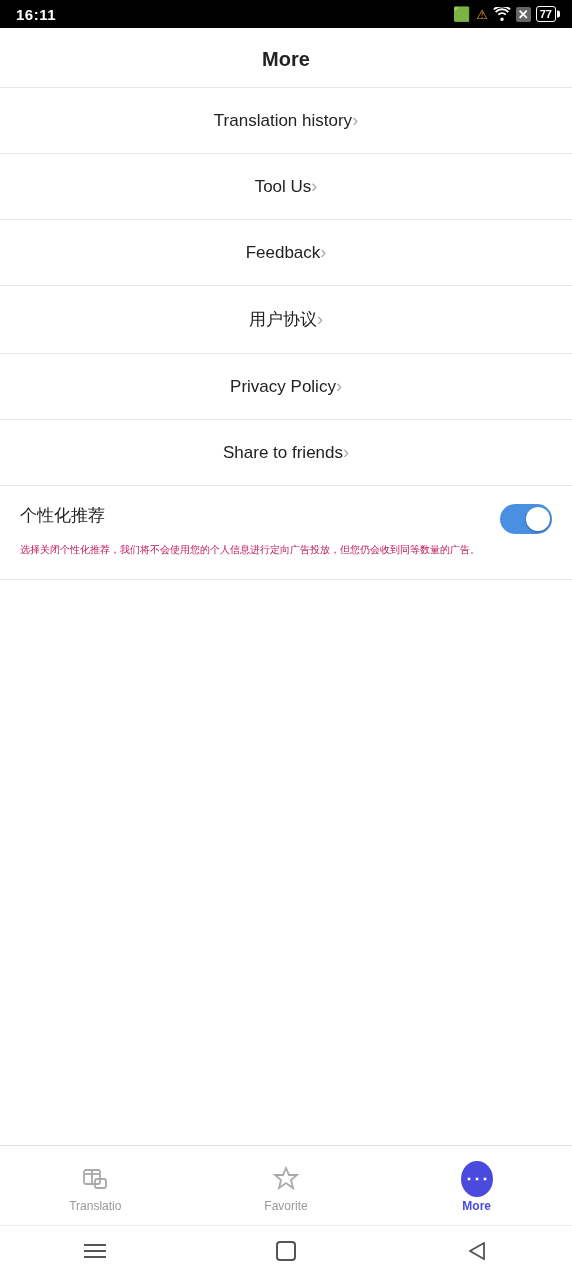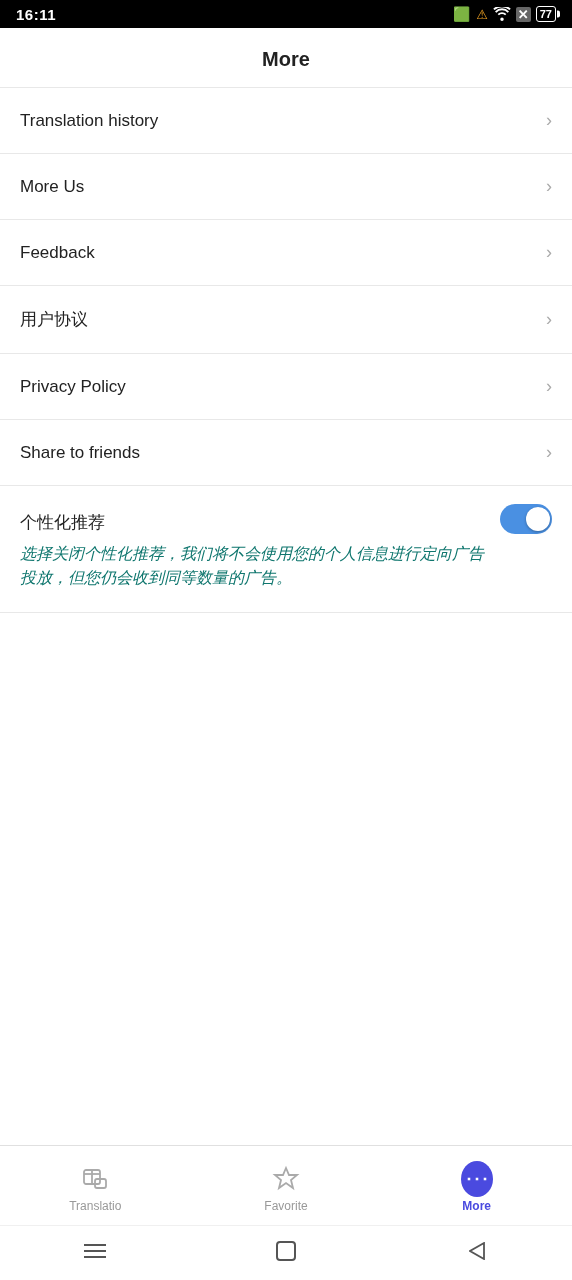--- a/index.html
+++ b/index.html
@@ -68,21 +68,21 @@
     }
 
     
     .menu-list {
       flex: 1;
       background: #fff;
     }
     .menu-item {
       display: flex;
       align-items: center;
-      justify-content: space-between;
+      justify-content: center;
       padding: 22px 20px;
       border-bottom: 1px solid #e8e8e8;
       cursor: pointer;
     }
     .menu-item-label {
       font-size: 17px;
       color: #222;
     }
     .chevron-icon {
       color: #aaa;
@@ -90,35 +90,34 @@
       font-weight: 300;
     }
 
     
     .toggle-section {
       padding: 18px 20px 22px;
       border-bottom: 1px solid #e8e8e8;
     }
     .toggle-row {
       display: flex;
-      align-items: flex-end;
+      align-items: flex-start;
       justify-content: space-between;
       margin-bottom: 8px;
     }
     .toggle-title {
       font-size: 17px;
       color: #222;
       font-weight: 500;
     }
     .toggle-desc {
-      font-size: 16px;
-      color: #0f766e;
+      font-size: 10px;
+      color: #be185d;
       line-height: 1.5;
       padding-right: 60px;
-      font-style: italic;
     }
 
     
     .toggle-switch {
       position: relative;
       width: 52px;
       height: 30px;
       flex-shrink: 0;
     }
     .toggle-switch input {
@@ -246,21 +245,21 @@
 </div>
 
 <div class="menu-list">
 
   <div class="menu-item">
     <span class="menu-item-label">Translation history</span>
     <span class="chevron-icon">›</span>
   </div>
 
   <div class="menu-item">
-    <span class="menu-item-label">More Us</span>
+    <span class="menu-item-label">Tool Us</span>
     <span class="chevron-icon">›</span>
   </div>
 
   <div class="menu-item">
     <span class="menu-item-label">Feedback</span>
     <span class="chevron-icon">›</span>
   </div>
 
   <div class="menu-item">
     <span class="menu-item-label">用户协议</span>

